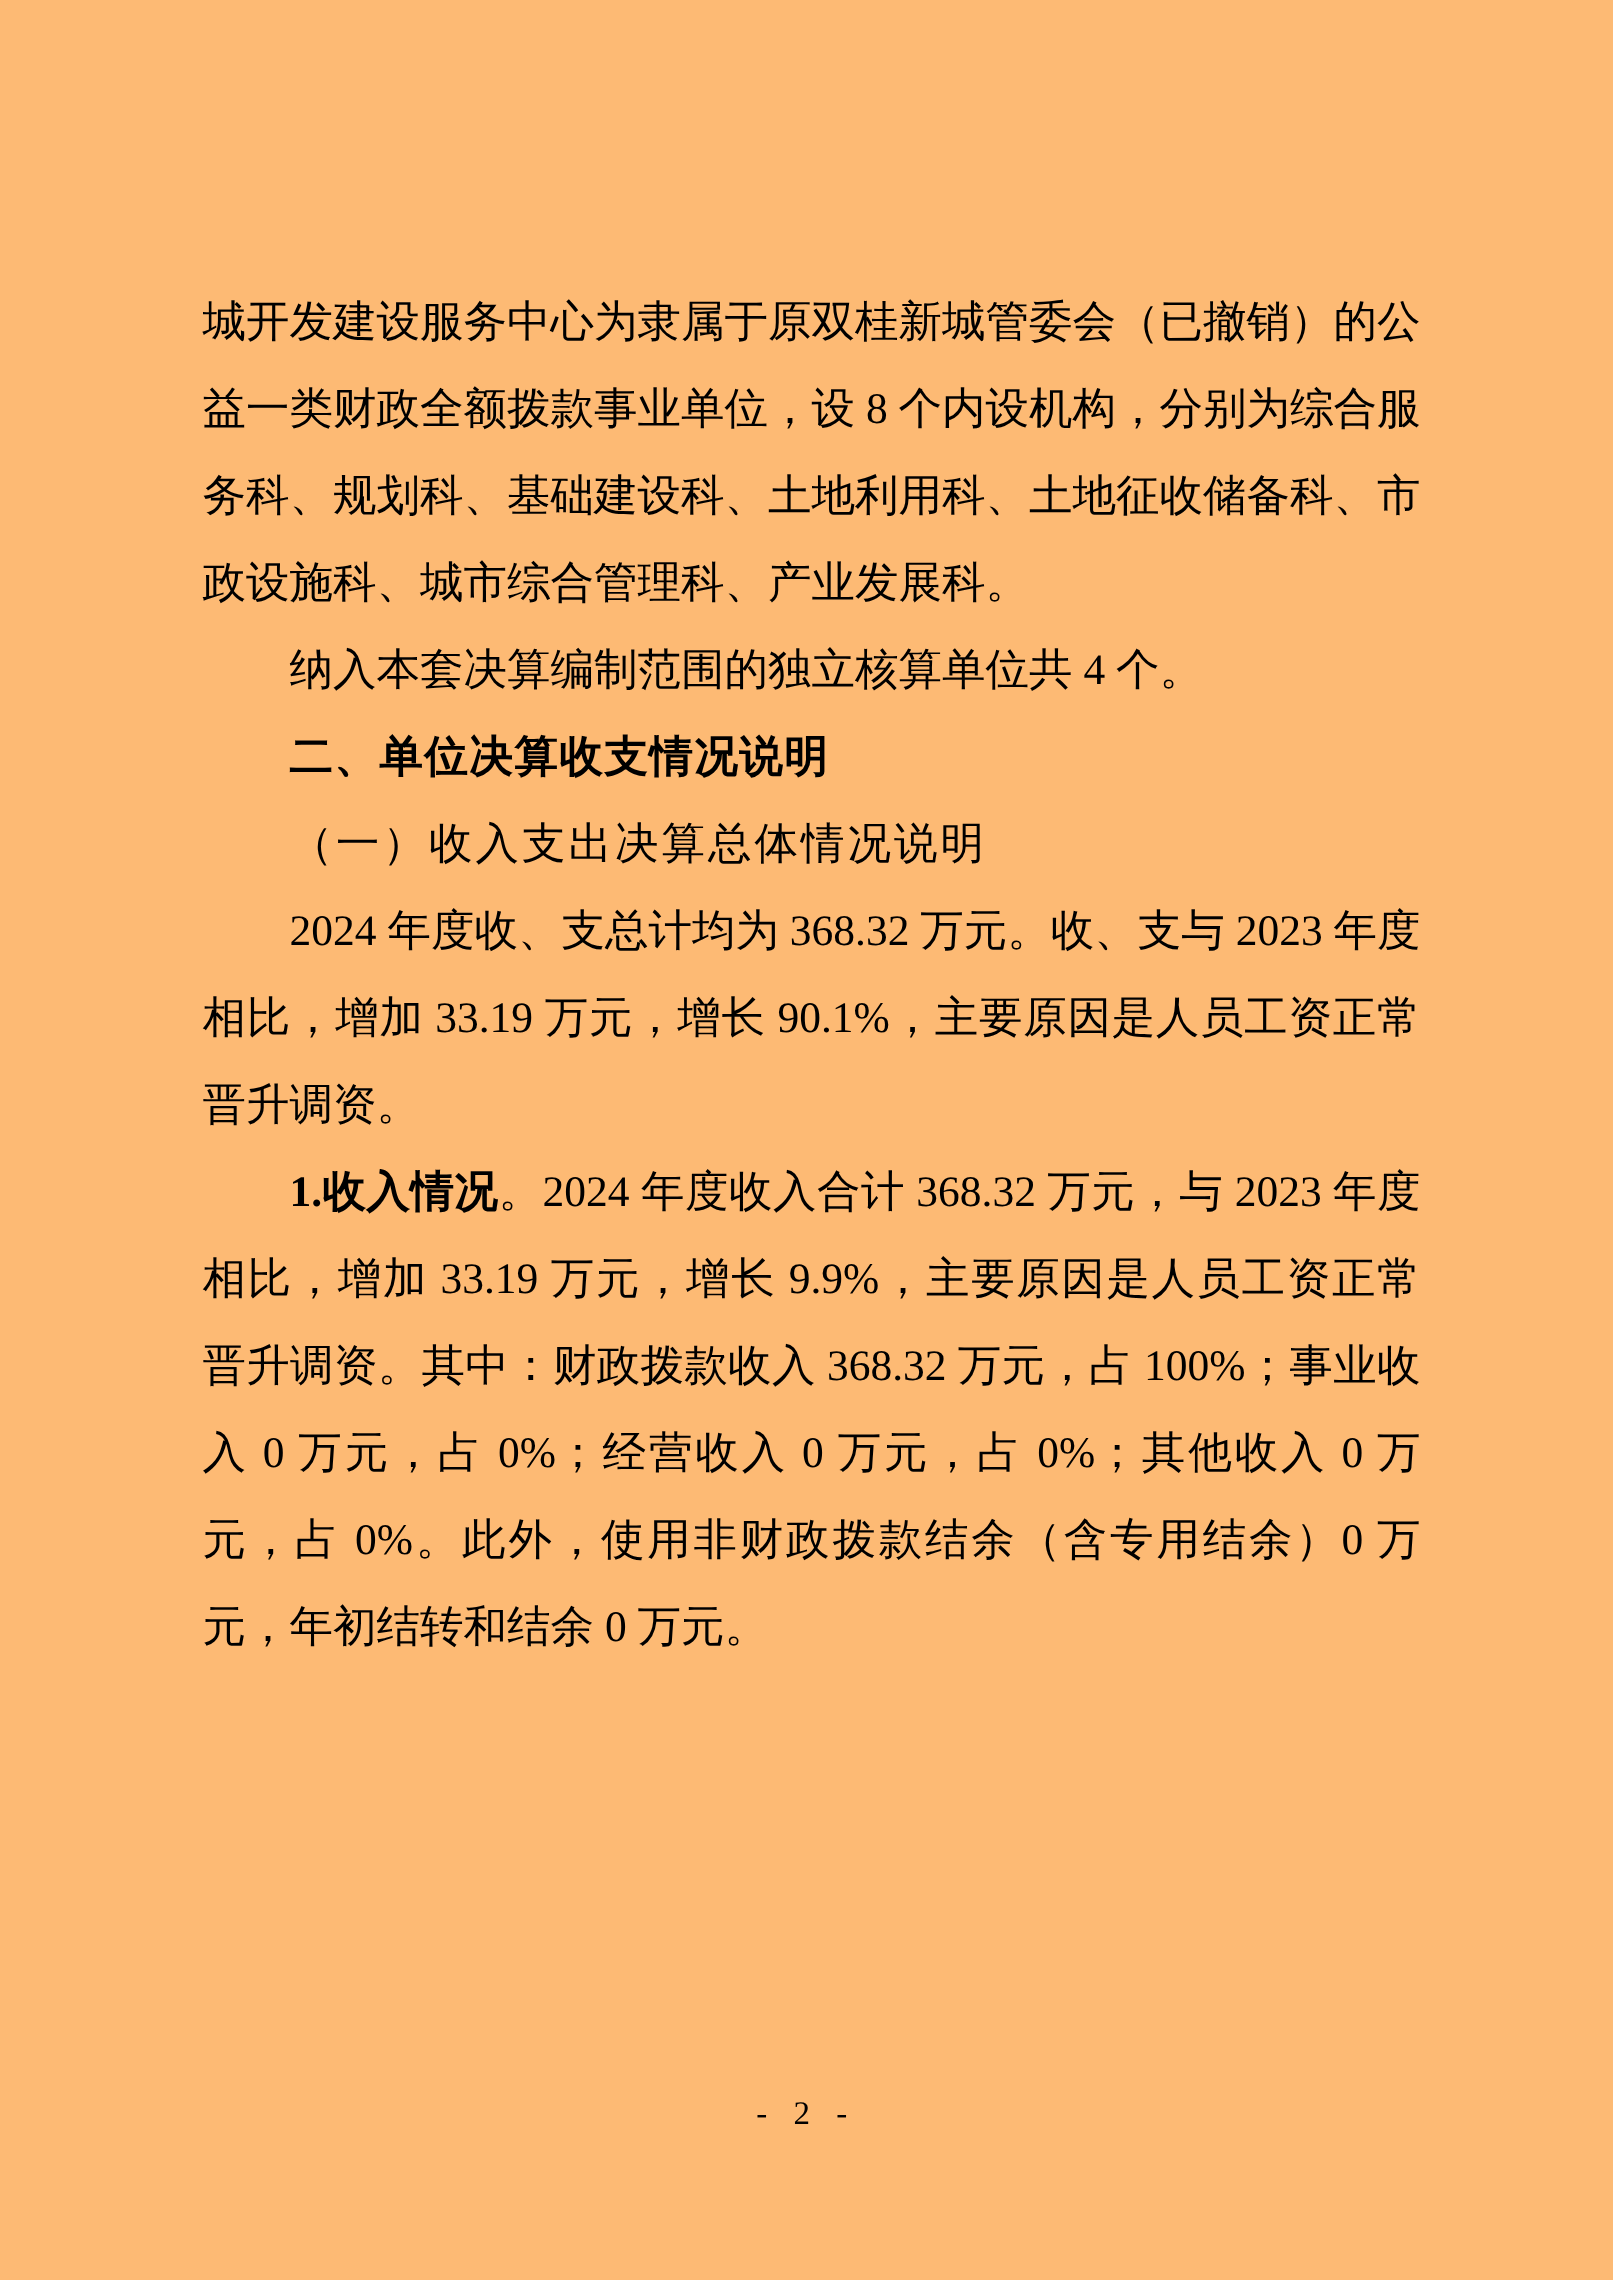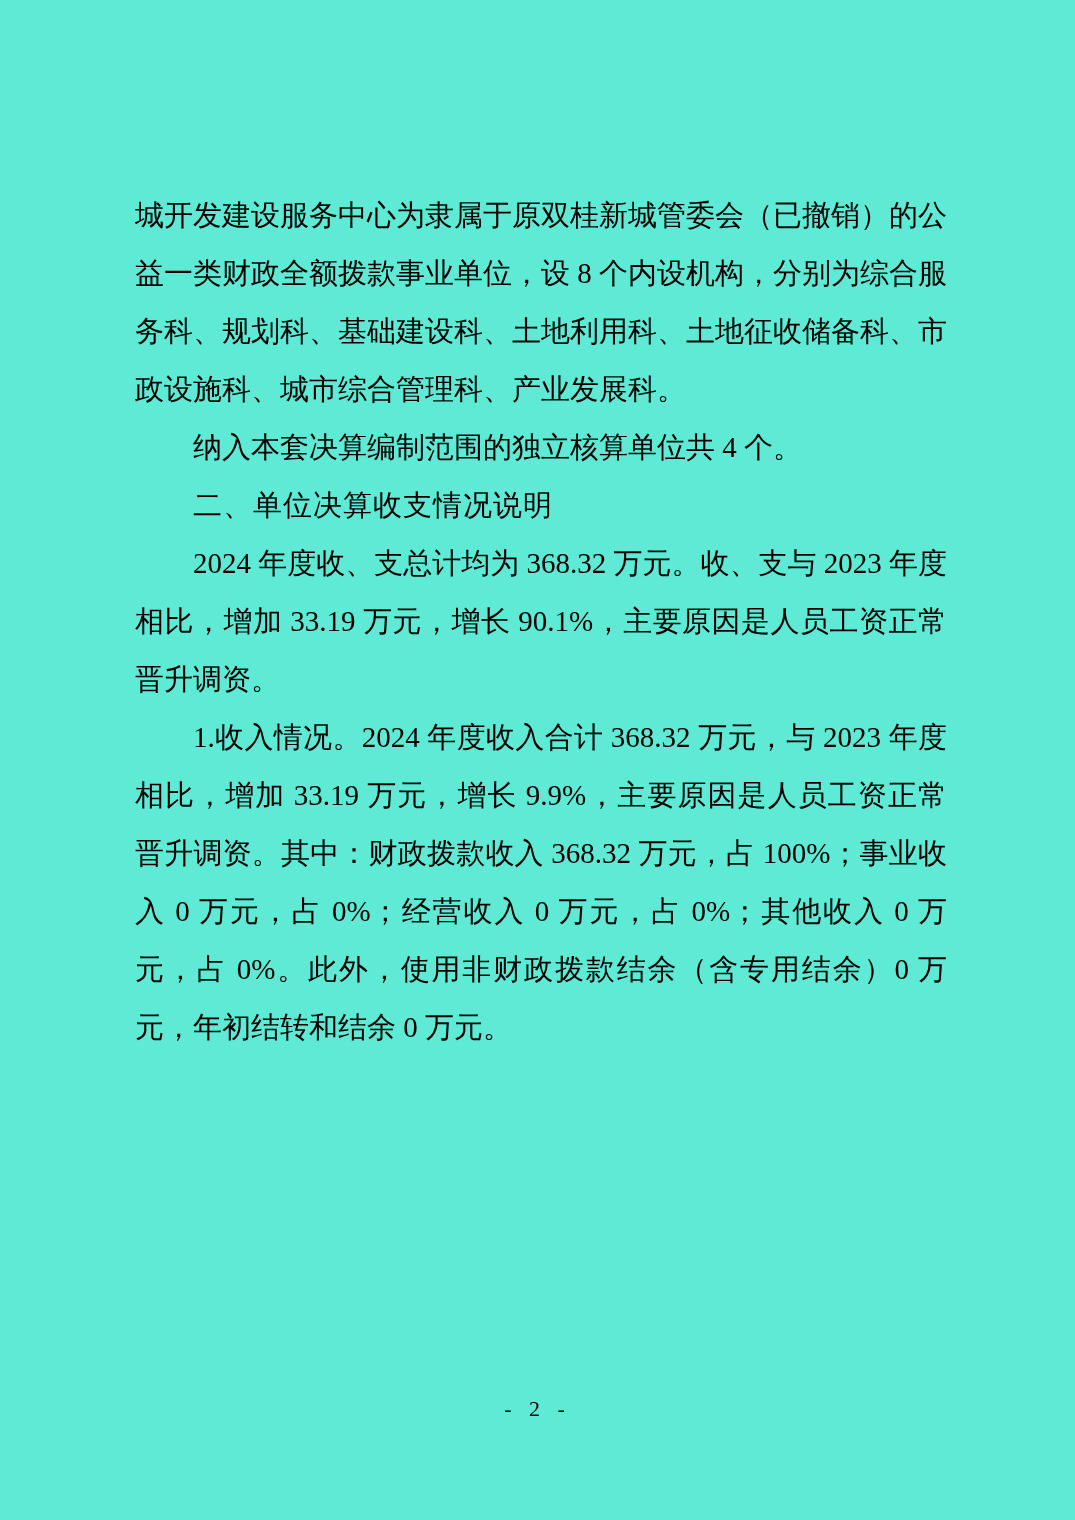--- a/index.html
+++ b/index.html
@@ -4,21 +4,21 @@
 <style>
   html, body {
     margin: 0;
     padding: 0;
     background: #ffffff;
   }
   .page {
     position: relative;
     width: 1075px;
     height: 1520px;
-    background: #5eead4;
+    background: #fdba74;
     overflow: hidden;
     font-family: "Liberation Serif", "DejaVu Serif", serif;
     color: #000000;
   }
   .content {
     position: absolute;
     left: 135px;
     top: 186px;
     width: 812px;
     font-size: 29px;
@@ -32,29 +32,29 @@
   }
   .para {
     text-indent: 2em;
   }
   .para-continuation {
     text-indent: 0;
   }
   .heading-hei {
     text-indent: 2em;
     font-family: "Liberation Sans", "DejaVu Sans", sans-serif;
-    font-weight: 400;
+    font-weight: 700;
     letter-spacing: 1px;
   }
   .heading-kai {
     text-indent: 2em;
     letter-spacing: 2px;
   }
   .bold-lead {
-    font-weight: 400;
+    font-weight: 700;
   }
   .red-mark {
     color: #cc0000;
     font-weight: 700;
   }
   .footer {
     position: absolute;
     left: 0;
     right: 0;
     top: 1396px;
@@ -71,20 +71,21 @@
 <div class="page">
 
   <div class="content">
 
     <p class="para-continuation">城开发建设服务中心为隶属于原双桂新城管委会（已撤销）的公益一类财政全额拨款事业单位，设 8 个内设机构，分别为综合服务科、规划科、基础建设科、土地利用科、土地征收储备科、市政设施科、城市综合管理科、产业发展科。</p>
 
     <p class="para">纳入本套决算编制范围的独立核算单位共 4 个。</p>
 
     <p class="heading-hei">二、单位决算收支情况说明</p>
 
+    <p class="heading-kai">（一）收入支出决算总体情况说明</p>
 
     <p class="para">2024 年度收、支总计均为 368.32 万元。收、支与 2023 年度相比，增加 33.19 万元，增长 90.1%，主要原因是人员工资正常晋升调资。</p>
 
     <p class="para"><span class="bold-lead">1.收入情况</span><span>。2024 年度收入合计 368.32 万元，与 2023 年度相比，增加 33.19 万元，增长 9.9%，主要原因是人员工资正常晋升调资。其中：财政拨款收入 368.32 万元，占 100%；事业收入 0 万元，占 0%；经营收入 0 万元，占 0%；其他收入 0 万元，占 0%。此外，使用非财政拨款结余（含专用结余）0 万元，年初结转和结余 0 万元。</span></p>
 
 
   </div>
 
   <div class="footer">
     <span>- 2 -</span>

